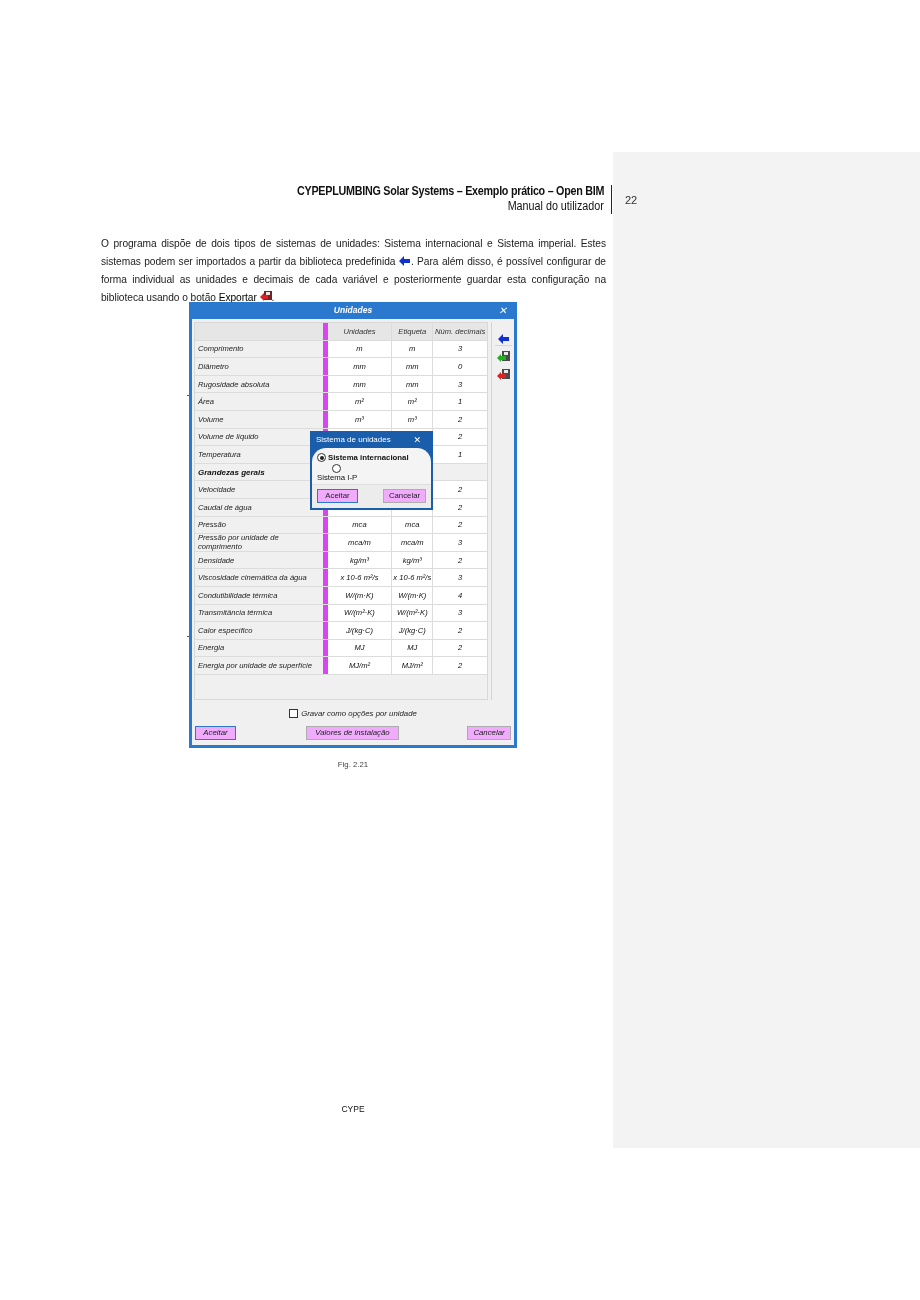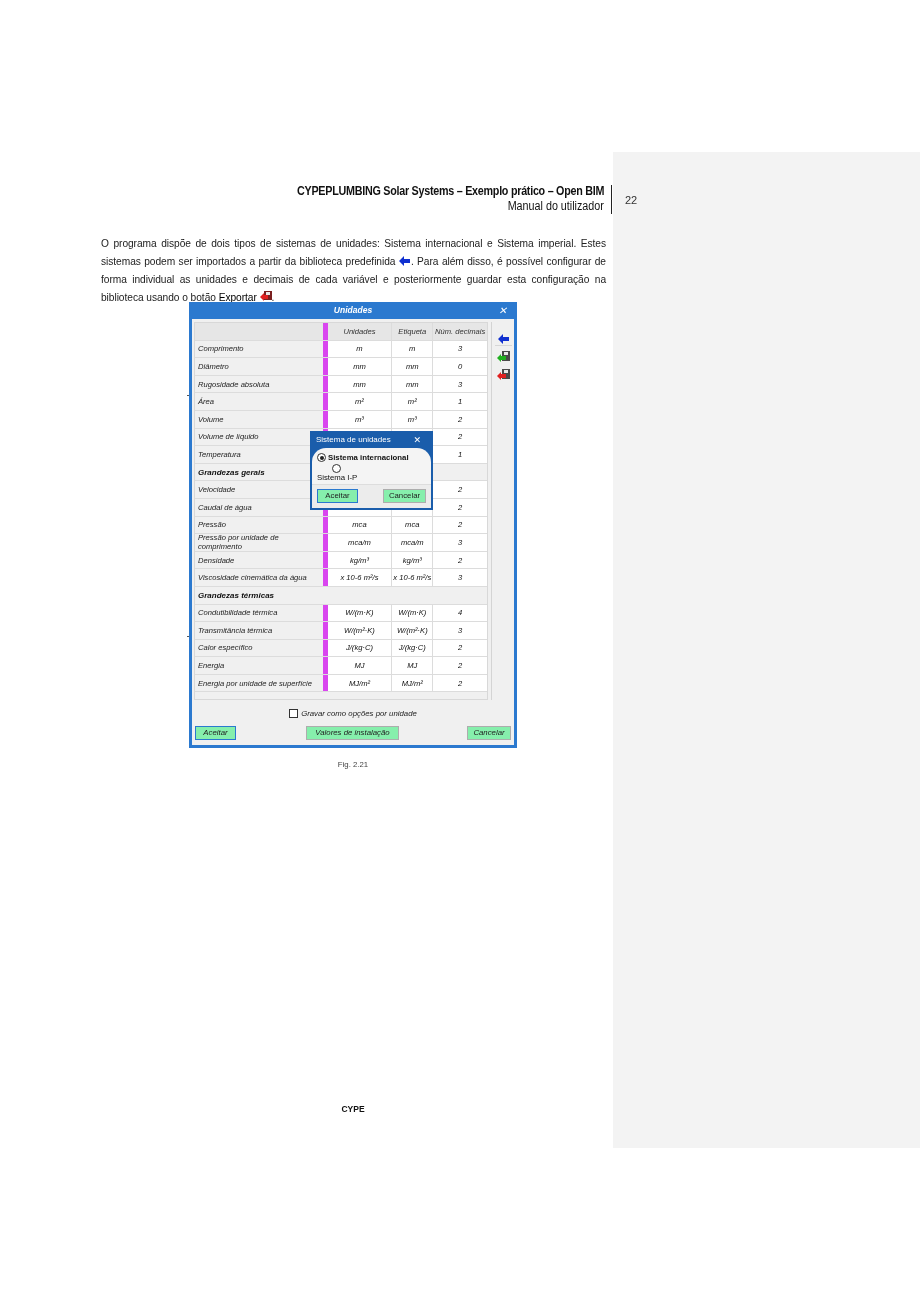--- a/index.html
+++ b/index.html
@@ -64,40 +64,40 @@
   }
   .tool { position: absolute; left: 5px; width: 13px; height: 12px; cursor: pointer; }
   .tool-sep { position: absolute; left: 3px; top: 23px; width: 17px; height: 1px; background: #d6d6d6; }
 
   .default-row {
     position: absolute; left: 0; top: 386px; width: 100%; height: 16px;
     display: flex; align-items: center; justify-content: center; font-size: 7.8px; color: #222;
   }
   .chk { width: 9px; height: 9px; border: 1px solid #333; background: #fff; margin-right: 3px; box-sizing: border-box; }
   .btn {
-    position: absolute; height: 14px; border: 1px solid #adadad; background: #86efac;
+    position: absolute; height: 14px; border: 1px solid #adadad; background: #f0abfc;
     font-size: 7.8px; line-height: 12px; text-align: center; box-sizing: border-box; color: #222; cursor: pointer;
   }
   .btn.primary { border: 1px solid #2b79cf; }
 
   
   .pop {
     position: absolute; left: 310px; top: 431px; width: 123px; height: 79px;
     background: #1a5dab; box-sizing: border-box;
   }
   .pop-title { position: absolute; left: 6px; top: 0; height: 29px; line-height: 18px; color: #fff; font-size: 8px; }
   .pop-close { position: absolute; right: 12px; top: 0; color: #fff; font-size: 9px; line-height: 18px; cursor: pointer; }
   .pop-body { position: absolute; left: 2px; top: 17px; right: 2px; bottom: 2px; background: #f4f4f4; border-radius: 14px; }
   .radio-row { position: absolute; left: 5px; display: flex; align-items: center; font-size: 7.8px; color: #111; }
   .radio { width: 9px; height: 9px; border: 1px solid #333; border-radius: 50%; box-sizing: border-box; margin-right: 2px; background: #fff; position: relative; }
   .radio.on::after { content: ""; position: absolute; left: 1.5px; top: 1.5px; width: 4px; height: 4px; border-radius: 50%; background: #222; }
   .pop-foot { position: absolute; left: 0; top: 36px; right: 0; bottom: 0; background: #ececec; border-top: 1px solid #ddd; }
 
   .caption { position: absolute; left: 0; width: 706px; top: 760px; text-align: center; font-size: 7.8px; color: #444; }
-  .footer { position: absolute; left: 0; width: 706px; top: 1104px; text-align: center; font-size: 8.5px; font-weight: bold; color: #111; }
+  .footer { position: absolute; left: 0; width: 706px; top: 1104px; text-align: center; font-size: 8.5px; font-weight: normal; color: #111; }
   .tick { position: absolute; width: 2px; height: 1px; background: #555; }
 </style>
 </head>
 <body>
 
 <div class="side-panel"></div>
 
 <div class="hdr-title">CYPEPLUMBING Solar Systems – Exemplo prático – Open BIM</div>
 <div class="hdr-sub">Manual do utilizador</div>
 <div class="hdr-rule"></div>
@@ -202,23 +202,20 @@
             <div class="c1">kg/m³</div>
             <div class="c2">kg/m³</div>
             <div class="c3">2</div>
           </div>
           <div class="row">
             <div class="c0">Viscosidade cinemática da água</div>
             <div class="c1">x 10-6 m²/s</div>
             <div class="c2">x 10-6 m²/s</div>
             <div class="c3">3</div>
           </div>
-          <div class="row group">
-            <div class="c0">Grandezas térmicas</div>
-          </div>
           <div class="row">
             <div class="c0">Condutibilidade térmica</div>
             <div class="c1">W/(m·K)</div>
             <div class="c2">W/(m·K)</div>
             <div class="c3">4</div>
           </div>
           <div class="row">
             <div class="c0">Transmitância térmica</div>
             <div class="c1">W/(m²·K)</div>
             <div class="c2">W/(m²·K)</div>

